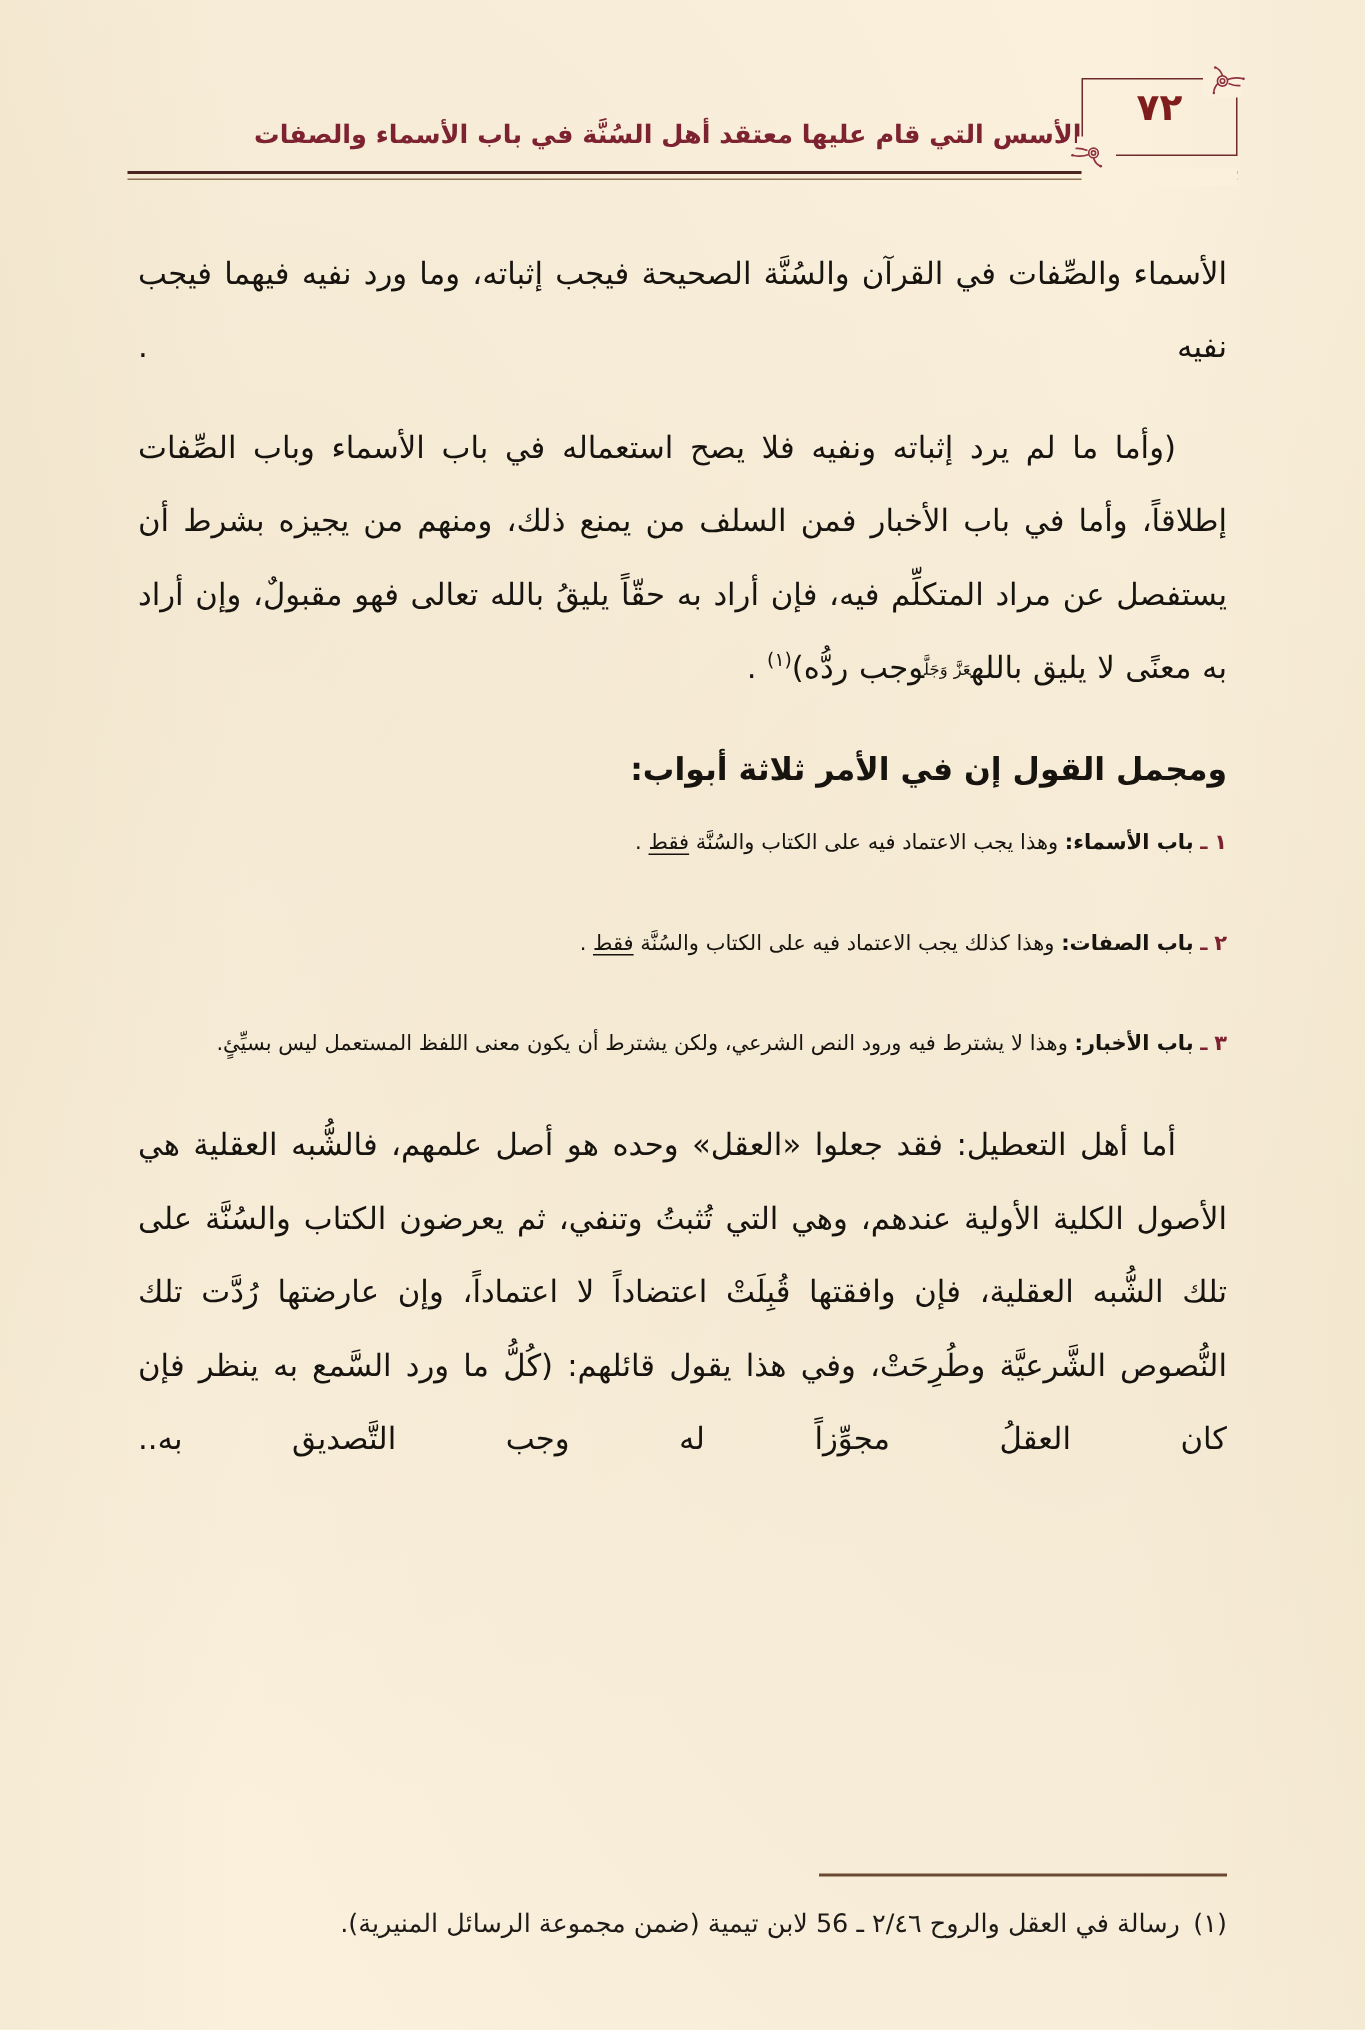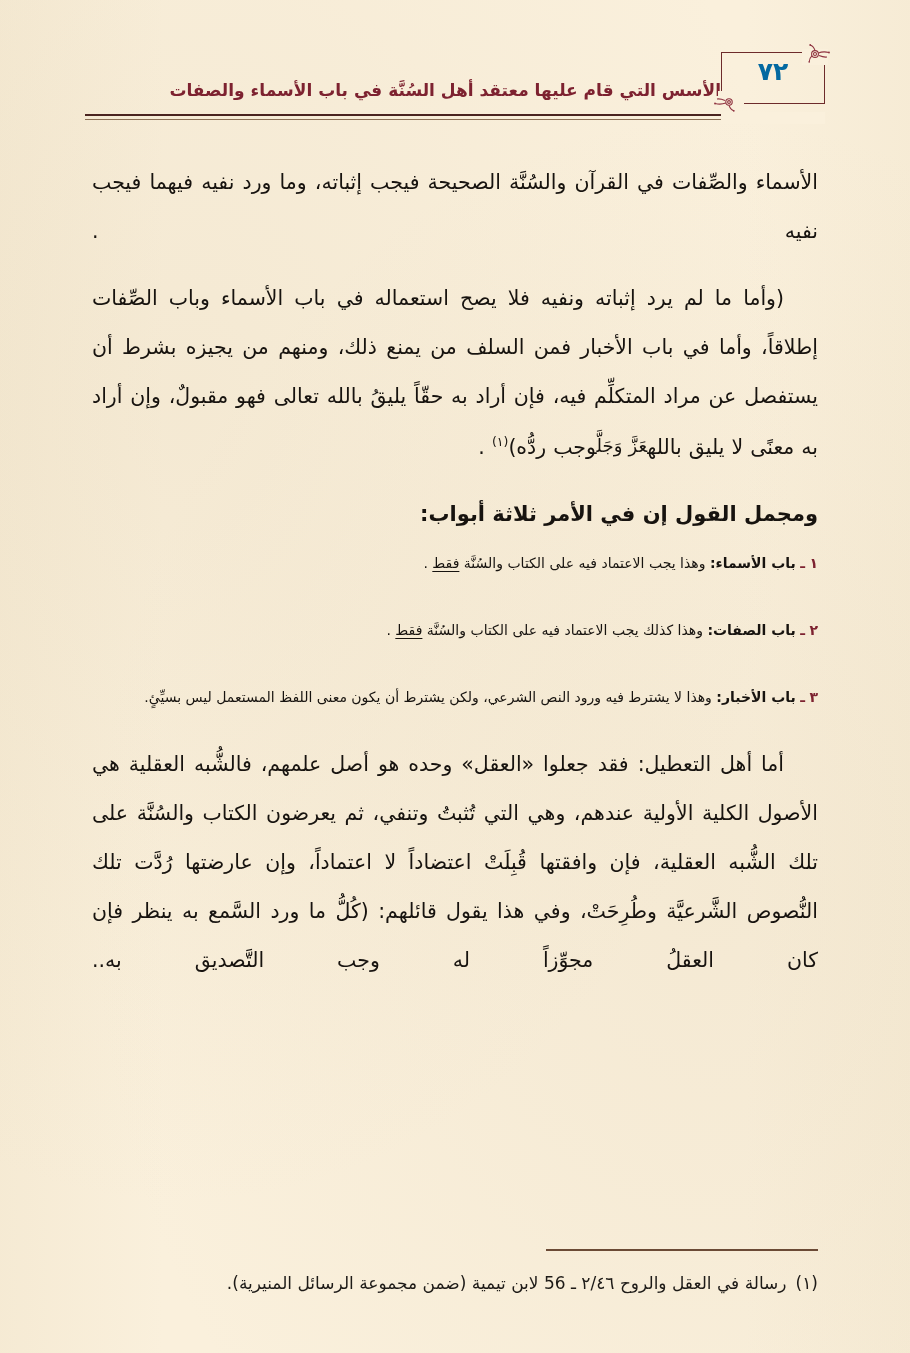--- a/index.html
+++ b/index.html
@@ -93,21 +93,21 @@
     background: #faf0dc;
   }
   .folio-num {
     position: absolute;
     inset: 0;
     display: flex;
     align-items: center;
     justify-content: center;
     font-size: 25px;
     font-weight: 700;
-    color: #0369a1;
+    color: #7f1d1d;
     line-height: 1;
     padding-bottom: 14px;
     font-family: "DejaVu Sans", sans-serif;
   }
   .orn {
     position: absolute;
     width: 24px;
     height: 22px;
     color: #8f3340;
     pointer-events: none;
@@ -180,21 +180,21 @@
   .maroon {
     color: #7d2230;
     font-weight: 700;
   }
   .ul {
     text-decoration: underline;
     text-underline-offset: 3px;
     text-decoration-thickness: 1.4px;
   }
   .honorific {
-    font-size: 18px;
+    font-size: 11px;
     vertical-align: 2px;
     letter-spacing: -0.5px;
   }
   sup.fn {
     font-size: 12.5px;
     vertical-align: super;
     line-height: 0;
   }
 
   .heading-line {

